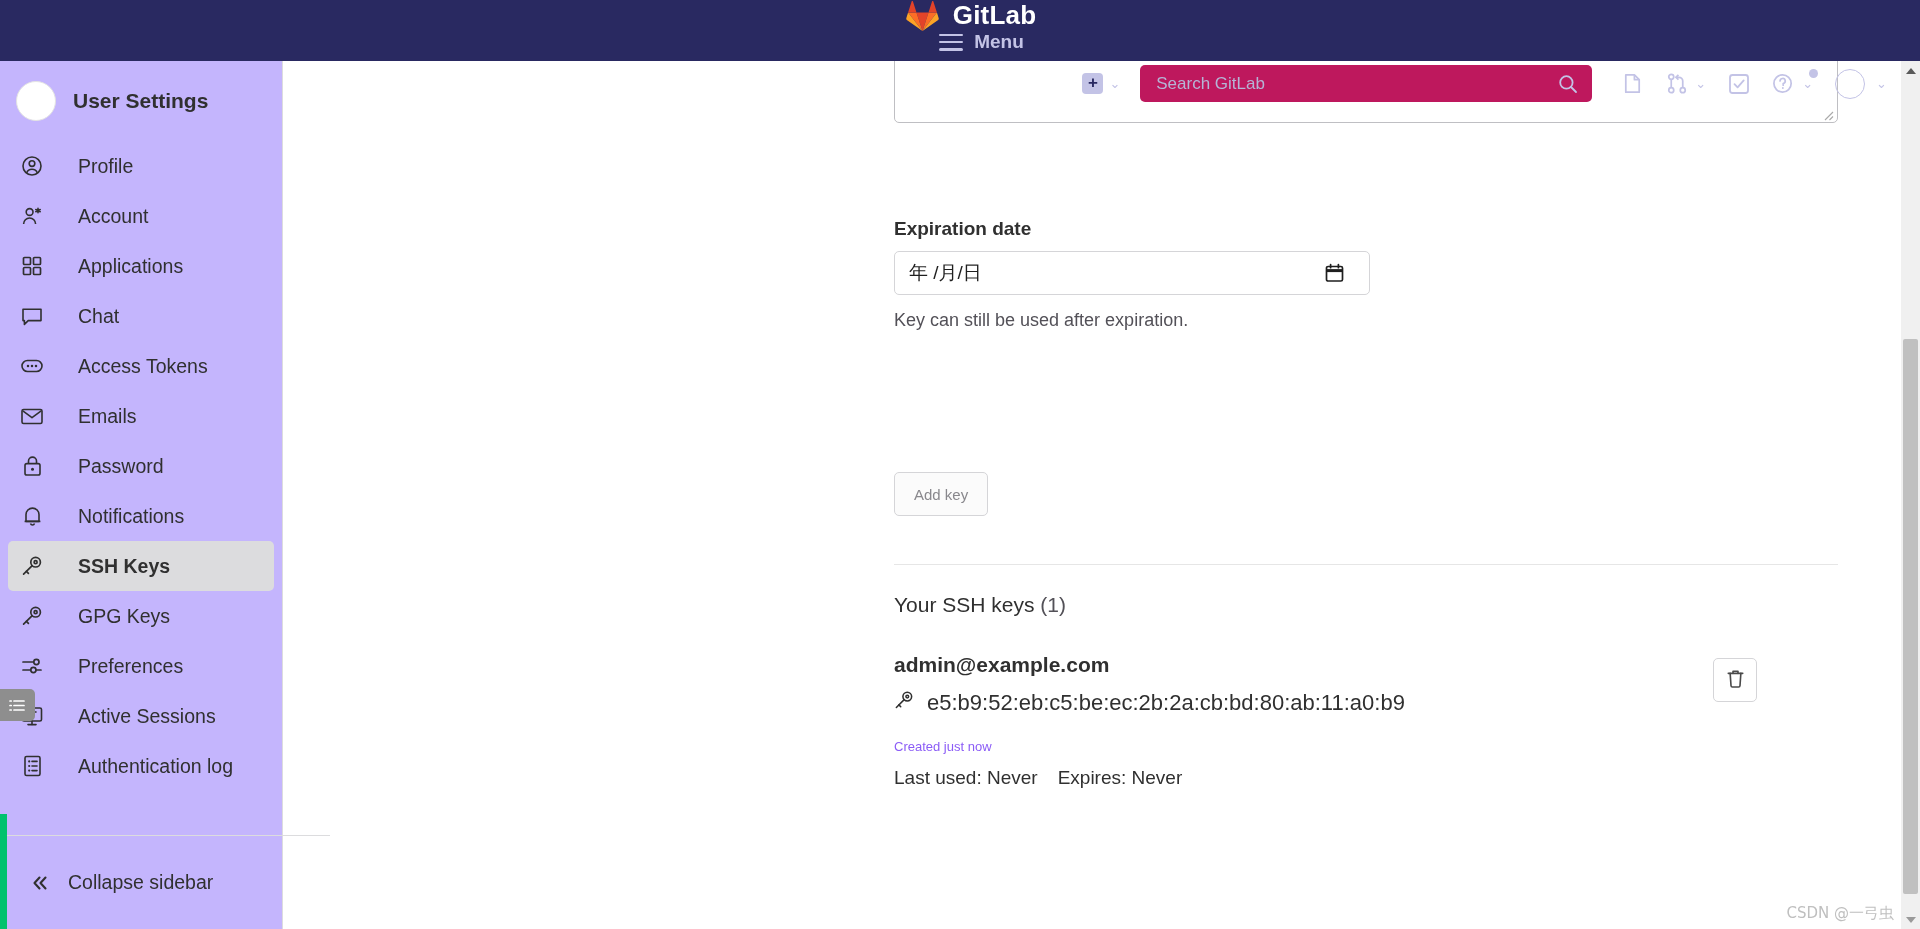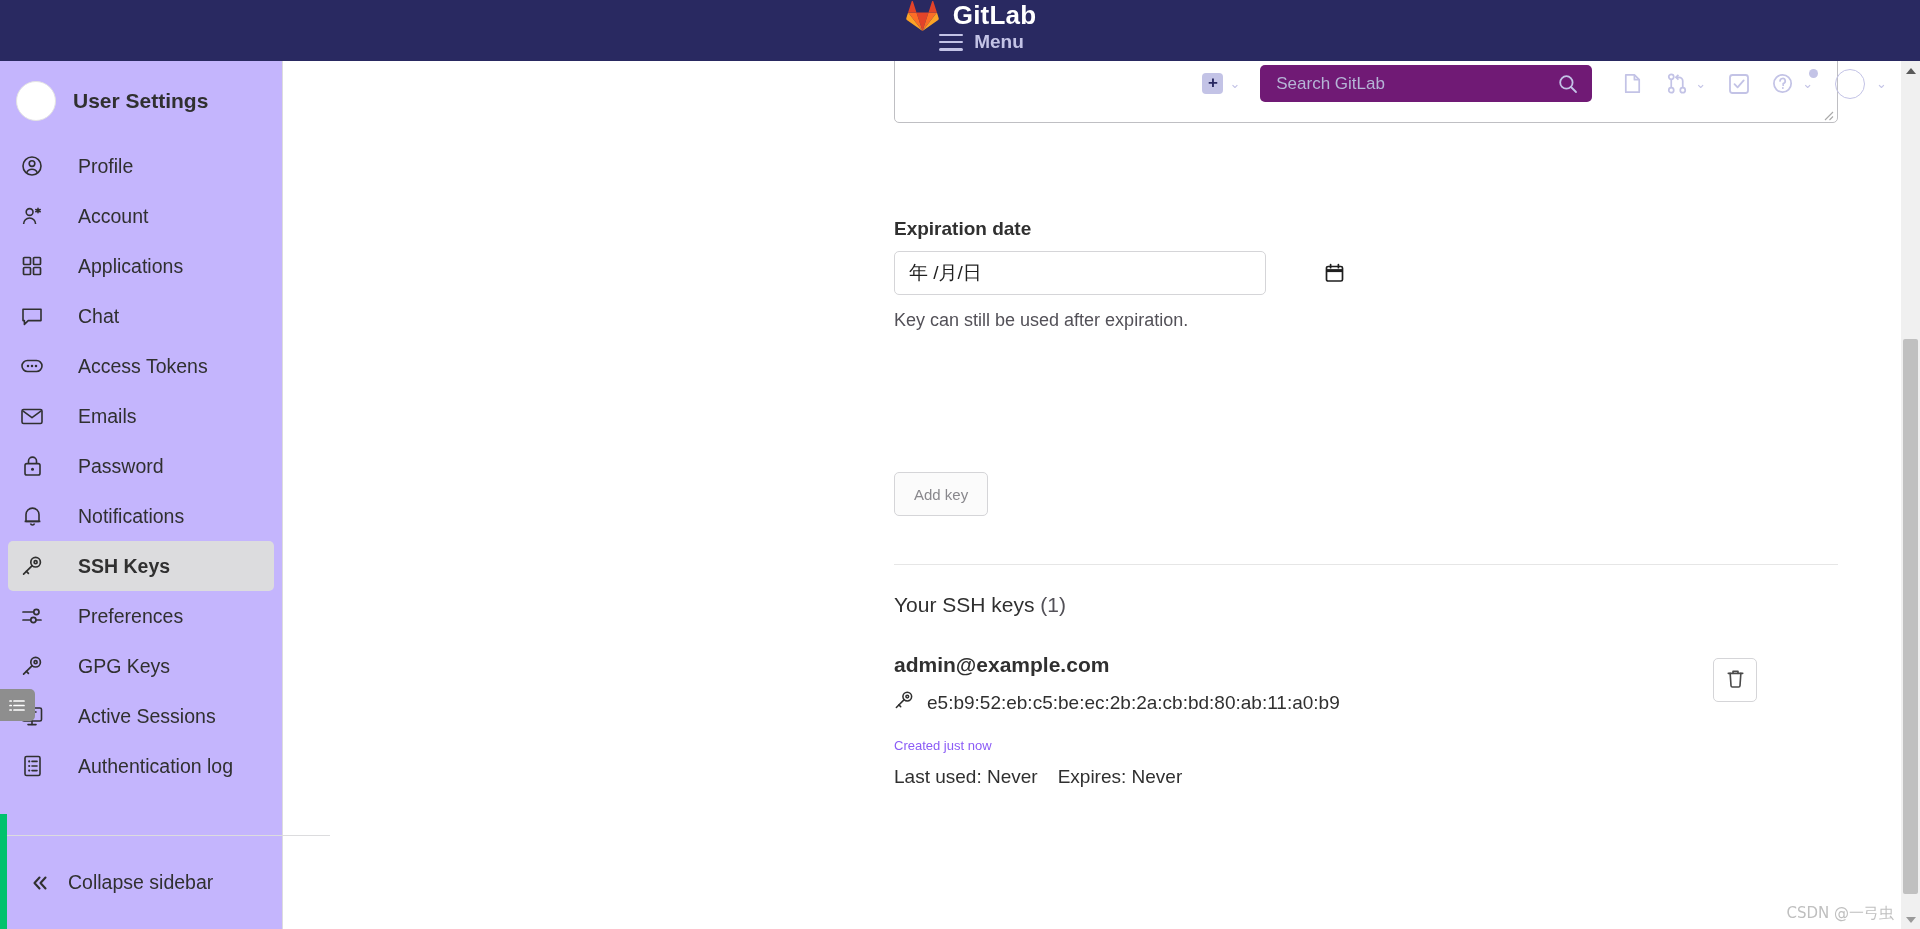--- a/index.html
+++ b/index.html
@@ -43,22 +43,22 @@
   }
   .plus-group { display: flex; align-items: center; gap: 6px; margin-right: 20px; cursor: pointer; }
   .plus-sq {
     width: 21px; height: 21px; border-radius: 4px;
     background: #c3c3e6; color: #292961;
     font-size: 17px; font-weight: 700; line-height: 19px;
     text-align: center;
   }
   .chev { color: #c3c3e6; font-size: 13px; line-height: 1; }
   .search-wrap {
-    position: relative; width: 332px; height: 37px;
-    background: #701a75; border-radius: 5px;
+    position: relative; width: 452px; height: 37px;
+    background: #be185d; border-radius: 5px;
     display: flex; align-items: center;
     margin-right: 18px;
   }
   .search-wrap input {
     width: 100%; height: 100%;
     background: transparent; border: 0; outline: none;
     color: #fff; font-size: 17px;
     padding: 0 42px 0 16px;
     font-family: "Liberation Sans", sans-serif;
   }
@@ -165,21 +165,21 @@
     font-family: "Liberation Sans", sans-serif;
   }
   .field-input::placeholder { color: #89888d; }
   .field-hint {
     margin-top: 12px;
     font-size: 18px; color: #535158; line-height: 1.45;
     max-width: 420px;
   }
   .date-wrap { position: relative; width: 466px; }
   .date-box {
-    width: 372px; height: 44px;
+    width: 476px; height: 44px;
     border: 1px solid #d5d5d8; border-radius: 5px;
     background: #fff;
     display: flex; align-items: center;
     padding: 0 14px;
     font-size: 19px; color: #1f1f1f;
   }
   .cal-ico { position: absolute; right: 16px; top: 12px; }
 
   .add-key-btn {
     position: absolute; top: 411px; left: 563px;
@@ -202,21 +202,21 @@
   .key-row {
     position: absolute; top: 592px; left: 563px;
     width: 944px;
   }
   .key-title {
     font-size: 21px; font-weight: 700; color: #303030;
     margin: 0 0 13px 0;
   }
   .key-fp {
     display: flex; align-items: center; gap: 13px;
-    font-size: 19px; color: #303030;
+    font-size: 22px; color: #303030;
   }
   .key-created {
     margin-top: 23px; font-size: 13px; color: #8b5cf6;
   }
   .key-usage {
     margin-top: 13px; font-size: 19px; color: #303030;
     display: flex; gap: 20px;
   }
   .delete-btn {
     position: absolute; top: 597px; left: 1382px;
@@ -448,41 +448,41 @@
             <circle cx="14.6" cy="7.2" r="1.5"></circle>
           <path d="M11.2 10.6L2.6 19.2"></path>
             <path d="M5.4 16.4l2 2"></path>
         </svg>
       </span>
       <span>SSH Keys</span>
     </div>
 
     <div class="sb-item">
       <span class="sb-ico">
+        <svg width="22" height="22" viewBox="0 0 22 22" fill="none" stroke="#303030" stroke-width="1.7" stroke-linecap="round" stroke-linejoin="round">
+          <circle cx="14.6" cy="7.2" r="4.8"></circle>
+            <circle cx="14.6" cy="7.2" r="1.5"></circle>
+          <path d="M11.2 10.6L2.6 19.2"></path>
+            <path d="M5.4 16.4l2 2"></path>
+        </svg>
+      </span>
+      <span>GPG Keys</span>
+    </div>
+
+    <div class="sb-item">
+      <span class="sb-ico">
         <svg width="22" height="20" viewBox="0 0 22 20" fill="none" stroke="#303030" stroke-width="1.7" stroke-linecap="round">
           <path d="M2 6h10"></path>
             <circle cx="15.4" cy="6" r="2.6"></circle>
           <path d="M2 14h7"></path>
             <circle cx="12.4" cy="14" r="2.6"></circle>
             <path d="M15.4 14h4.6"></path>
         </svg>
       </span>
       <span>Preferences</span>
-    </div>
-
-    <div class="sb-item">
-      <span class="sb-ico">
-        <svg width="22" height="22" viewBox="0 0 22 22" fill="none" stroke="#303030" stroke-width="1.7" stroke-linecap="round" stroke-linejoin="round">
-          <circle cx="14.6" cy="7.2" r="4.8"></circle>
-            <circle cx="14.6" cy="7.2" r="1.5"></circle>
-          <path d="M11.2 10.6L2.6 19.2"></path>
-            <path d="M5.4 16.4l2 2"></path>
-        </svg>
-      </span>
-      <span>GPG Keys</span>
     </div>
 
     <div class="sb-item">
       <span class="sb-ico">
         <svg width="22" height="21" viewBox="0 0 22 21" fill="none" stroke="#303030" stroke-width="1.6" stroke-linecap="round" stroke-linejoin="round">
           <rect x="1.5" y="2" width="19" height="13" rx="1.6"></rect>
           <path d="M5 6h10M5 9.4h7"></path>
             <path d="M11 15v3.4"></path>
             <path d="M7 18.6h8"></path>
         </svg>

